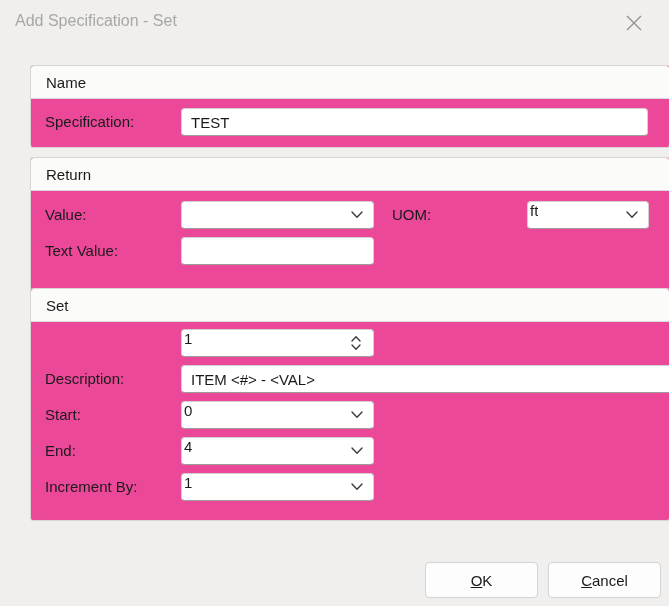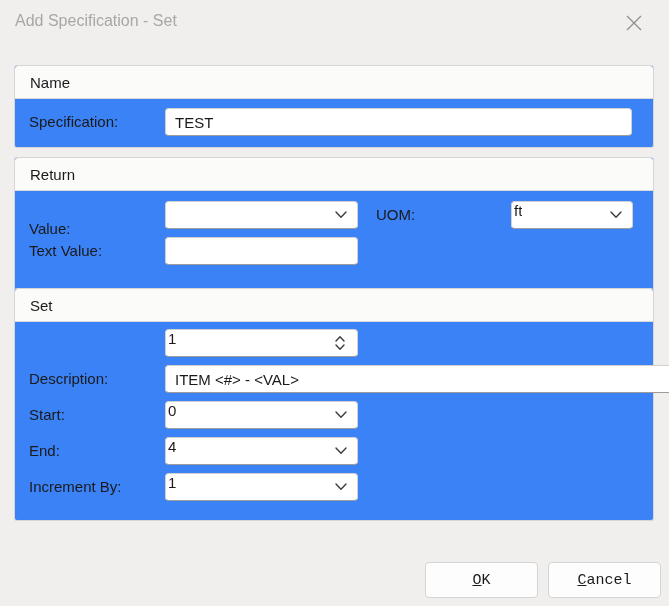--- a/index.html
+++ b/index.html
@@ -17,25 +17,25 @@
     font-size:16px; color:#a7a7a5;
   }
   .close-btn {
     position:absolute; left:617px; top:6px;
     width:34px; height:34px;
     display:flex; align-items:center; justify-content:center;
     background:transparent; border:none; cursor:pointer;
   }
 
   .group {
-    position:absolute; left:14px; width:640px;
+    position:absolute; left:30px; width:640px;
     box-sizing:border-box;
     border:1px solid #d7d6d4;
     border-radius:3px;
-    background:#3b82f6;
+    background:#ec4899;
   }
   .group-header {
     height:33px;
     box-sizing:border-box;
     background:#fbfbfa;
     border-bottom:1px solid #dadada;
     border-radius:3px 3px 0 0;
     display:flex; align-items:center;
     padding-left:15px;
     font-size:15px; color:#1a1a1a;
@@ -73,21 +73,21 @@
     width:113px; height:36px;
     box-sizing:border-box;
     background:#fdfdfd;
     border:1px solid #d5d4d2;
     border-radius:4px;
     display:flex; align-items:center; justify-content:center;
     font-size:15px; color:#1a1a1a;
     font-family:"Liberation Sans", sans-serif;
     cursor:pointer;
   }
-  .btn-text { display:block;font-family:Liberation Mono, monospace; }
+  .btn-text { display:block; }
   .btn-text::first-letter { text-decoration:underline; }
 </style>
 </head>
 <body>
 
 <div class="dialog">
 
   <div class="title">Add Specification - Set</div>
 
   <button class="close-btn">
@@ -101,21 +101,21 @@
 
   <div class="group" style="top:65px; height:83px;">
     <div class="group-header">Name</div>
     <div class="field-label" style="top:42px;">Specification:</div>
     <input class="textbox" style="left: 150px; top: 42px; width: 467px;" type="text" value="TEST">
   </div>
 
   <div class="group" style="top:157px; height:147px;">
     <div class="group-header">Return</div>
 
-    <div class="field-label" style="top:43px;margin-top:14px;">Value:</div>
+    <div class="field-label" style="top:43px;">Value:</div>
     <div class="combo" style="left:150px; top:43px; width:193px;">
       <span class="sel"></span>
       <span class="icon">
         <svg width="12" height="8" viewBox="0 0 12 8">
             <path d="M1 1 L6 6.3 L11 1" fill="none" stroke="#3c3c3c" stroke-width="1.4" stroke-linecap="round" stroke-linejoin="round"></path>
           </svg>
       </span>
     </div>
 
     <div class="field-label" style="left:361px; top:43px;">UOM:</div>

